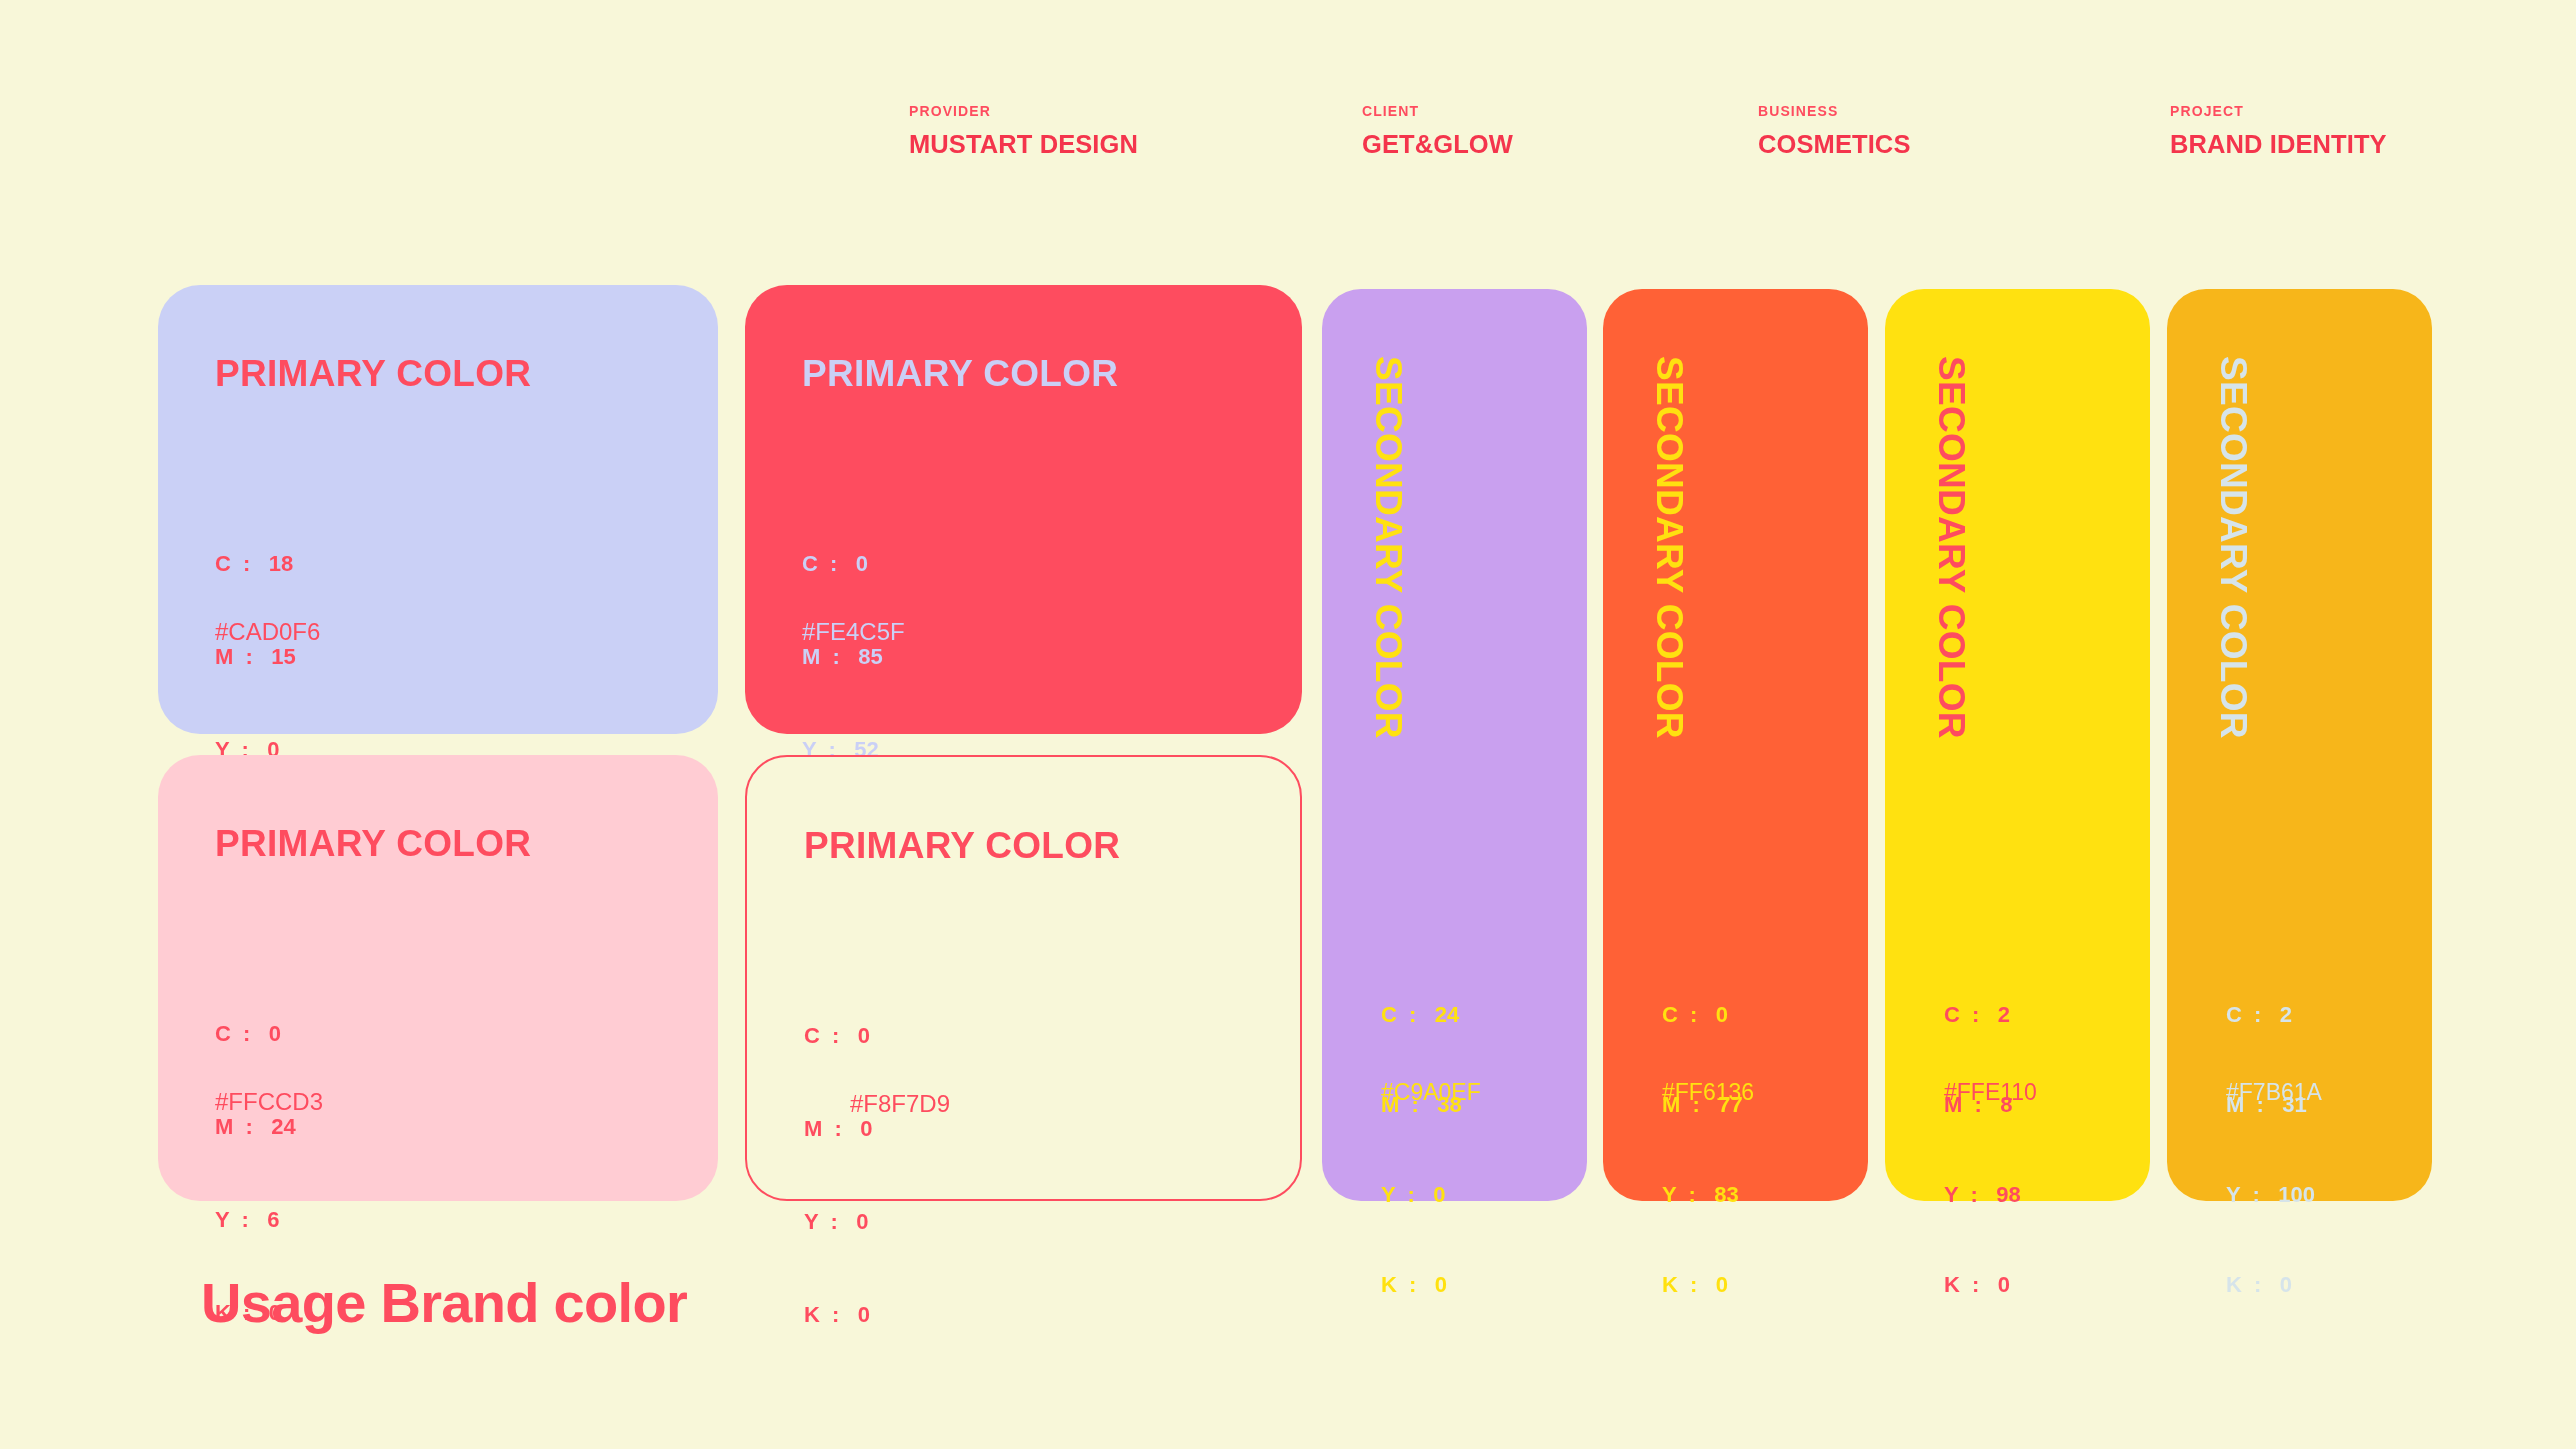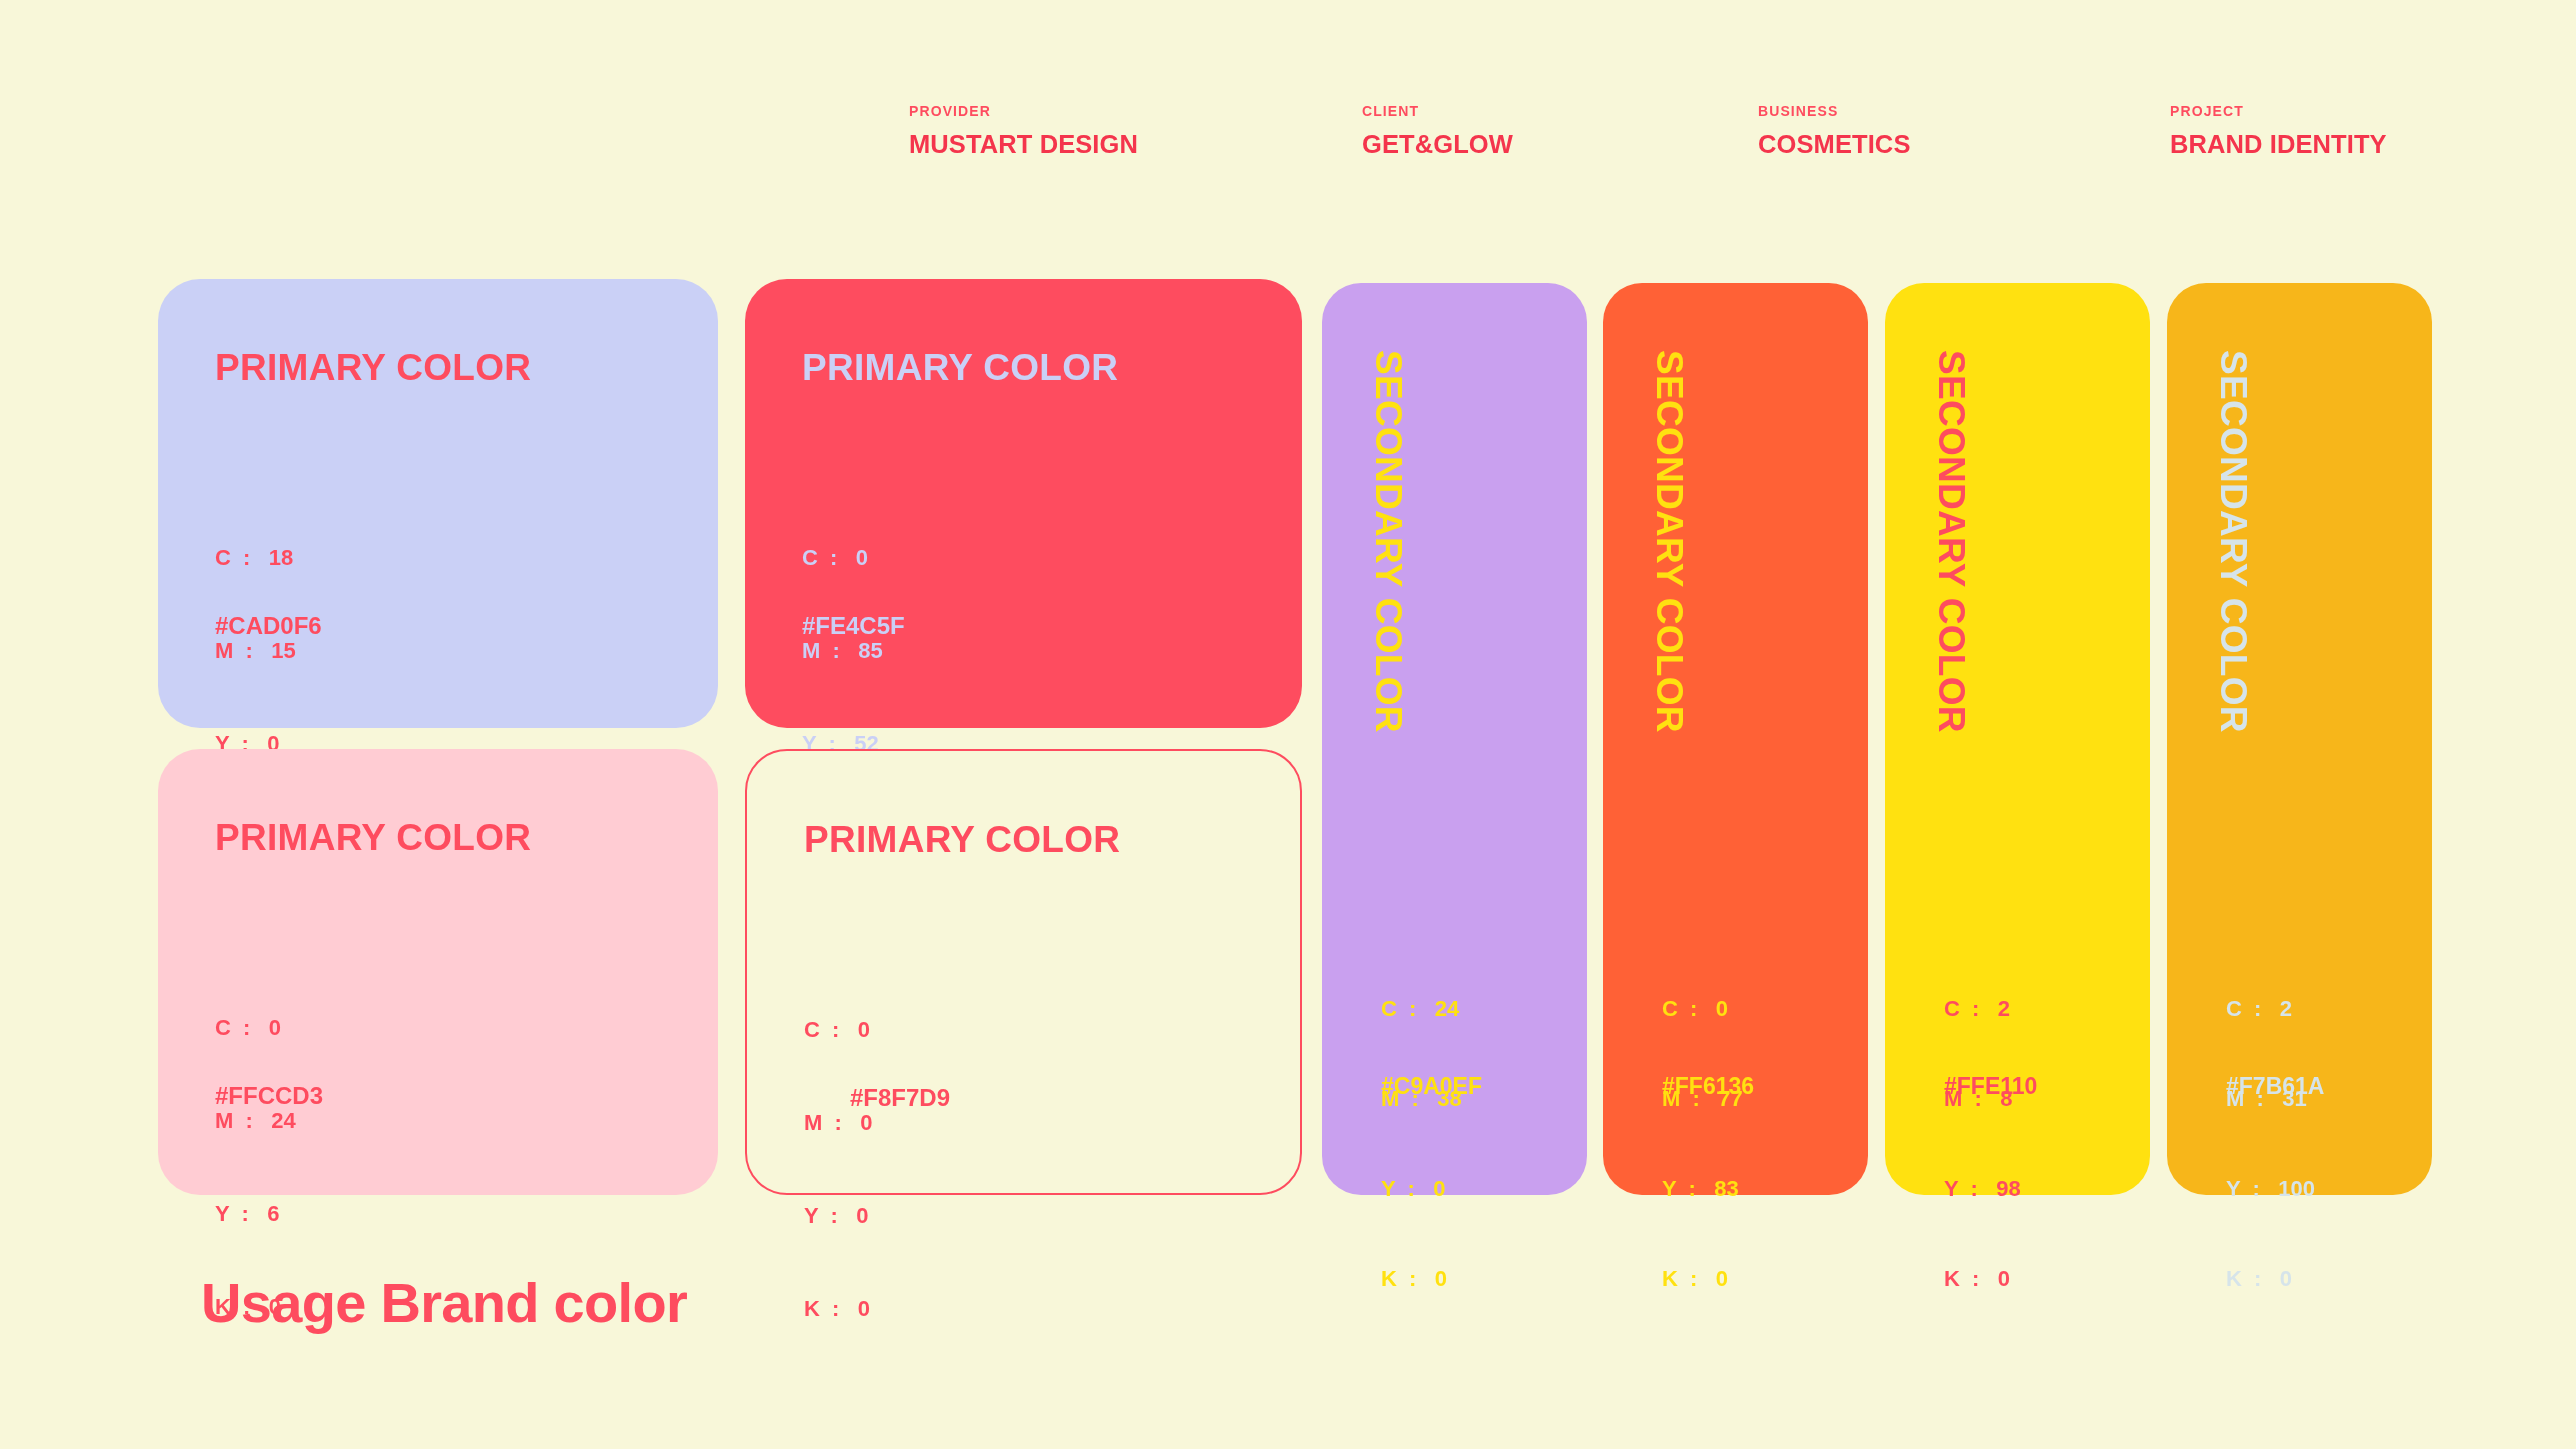--- a/index.html
+++ b/index.html
@@ -94,21 +94,21 @@
     letter-spacing: 0.1px;
     color: #F4354C;
     line-height: 1;
     white-space: nowrap;
   }
 
   
   .board {
     position: absolute;
     left: 0;
-    top: 1px;
+    top: 7px;
     width: 2576px;
     height: 1124px;
   }
 
   .card {
     position: absolute;
     border-radius: 42px;
     box-sizing: border-box;
   }
   .card-title {
@@ -126,21 +126,21 @@
     line-height: 31px;
     white-space: pre;
   }
   .cmyk-row {
     display: block;
     white-space: pre;
   }
   .hexcode {
     position: absolute;
     font-size: 24px;
-    font-weight: 700;
+    font-weight: 400;
     line-height: 1;
     white-space: nowrap;
   }
 
   
   .card.primary .card-title { left: 57px; top: 70px; }
   .card.primary .cmyk { left: 57px; top: 201px; }
   .card.primary .hexcode { left: 57px; top: 335px; }
 
   

